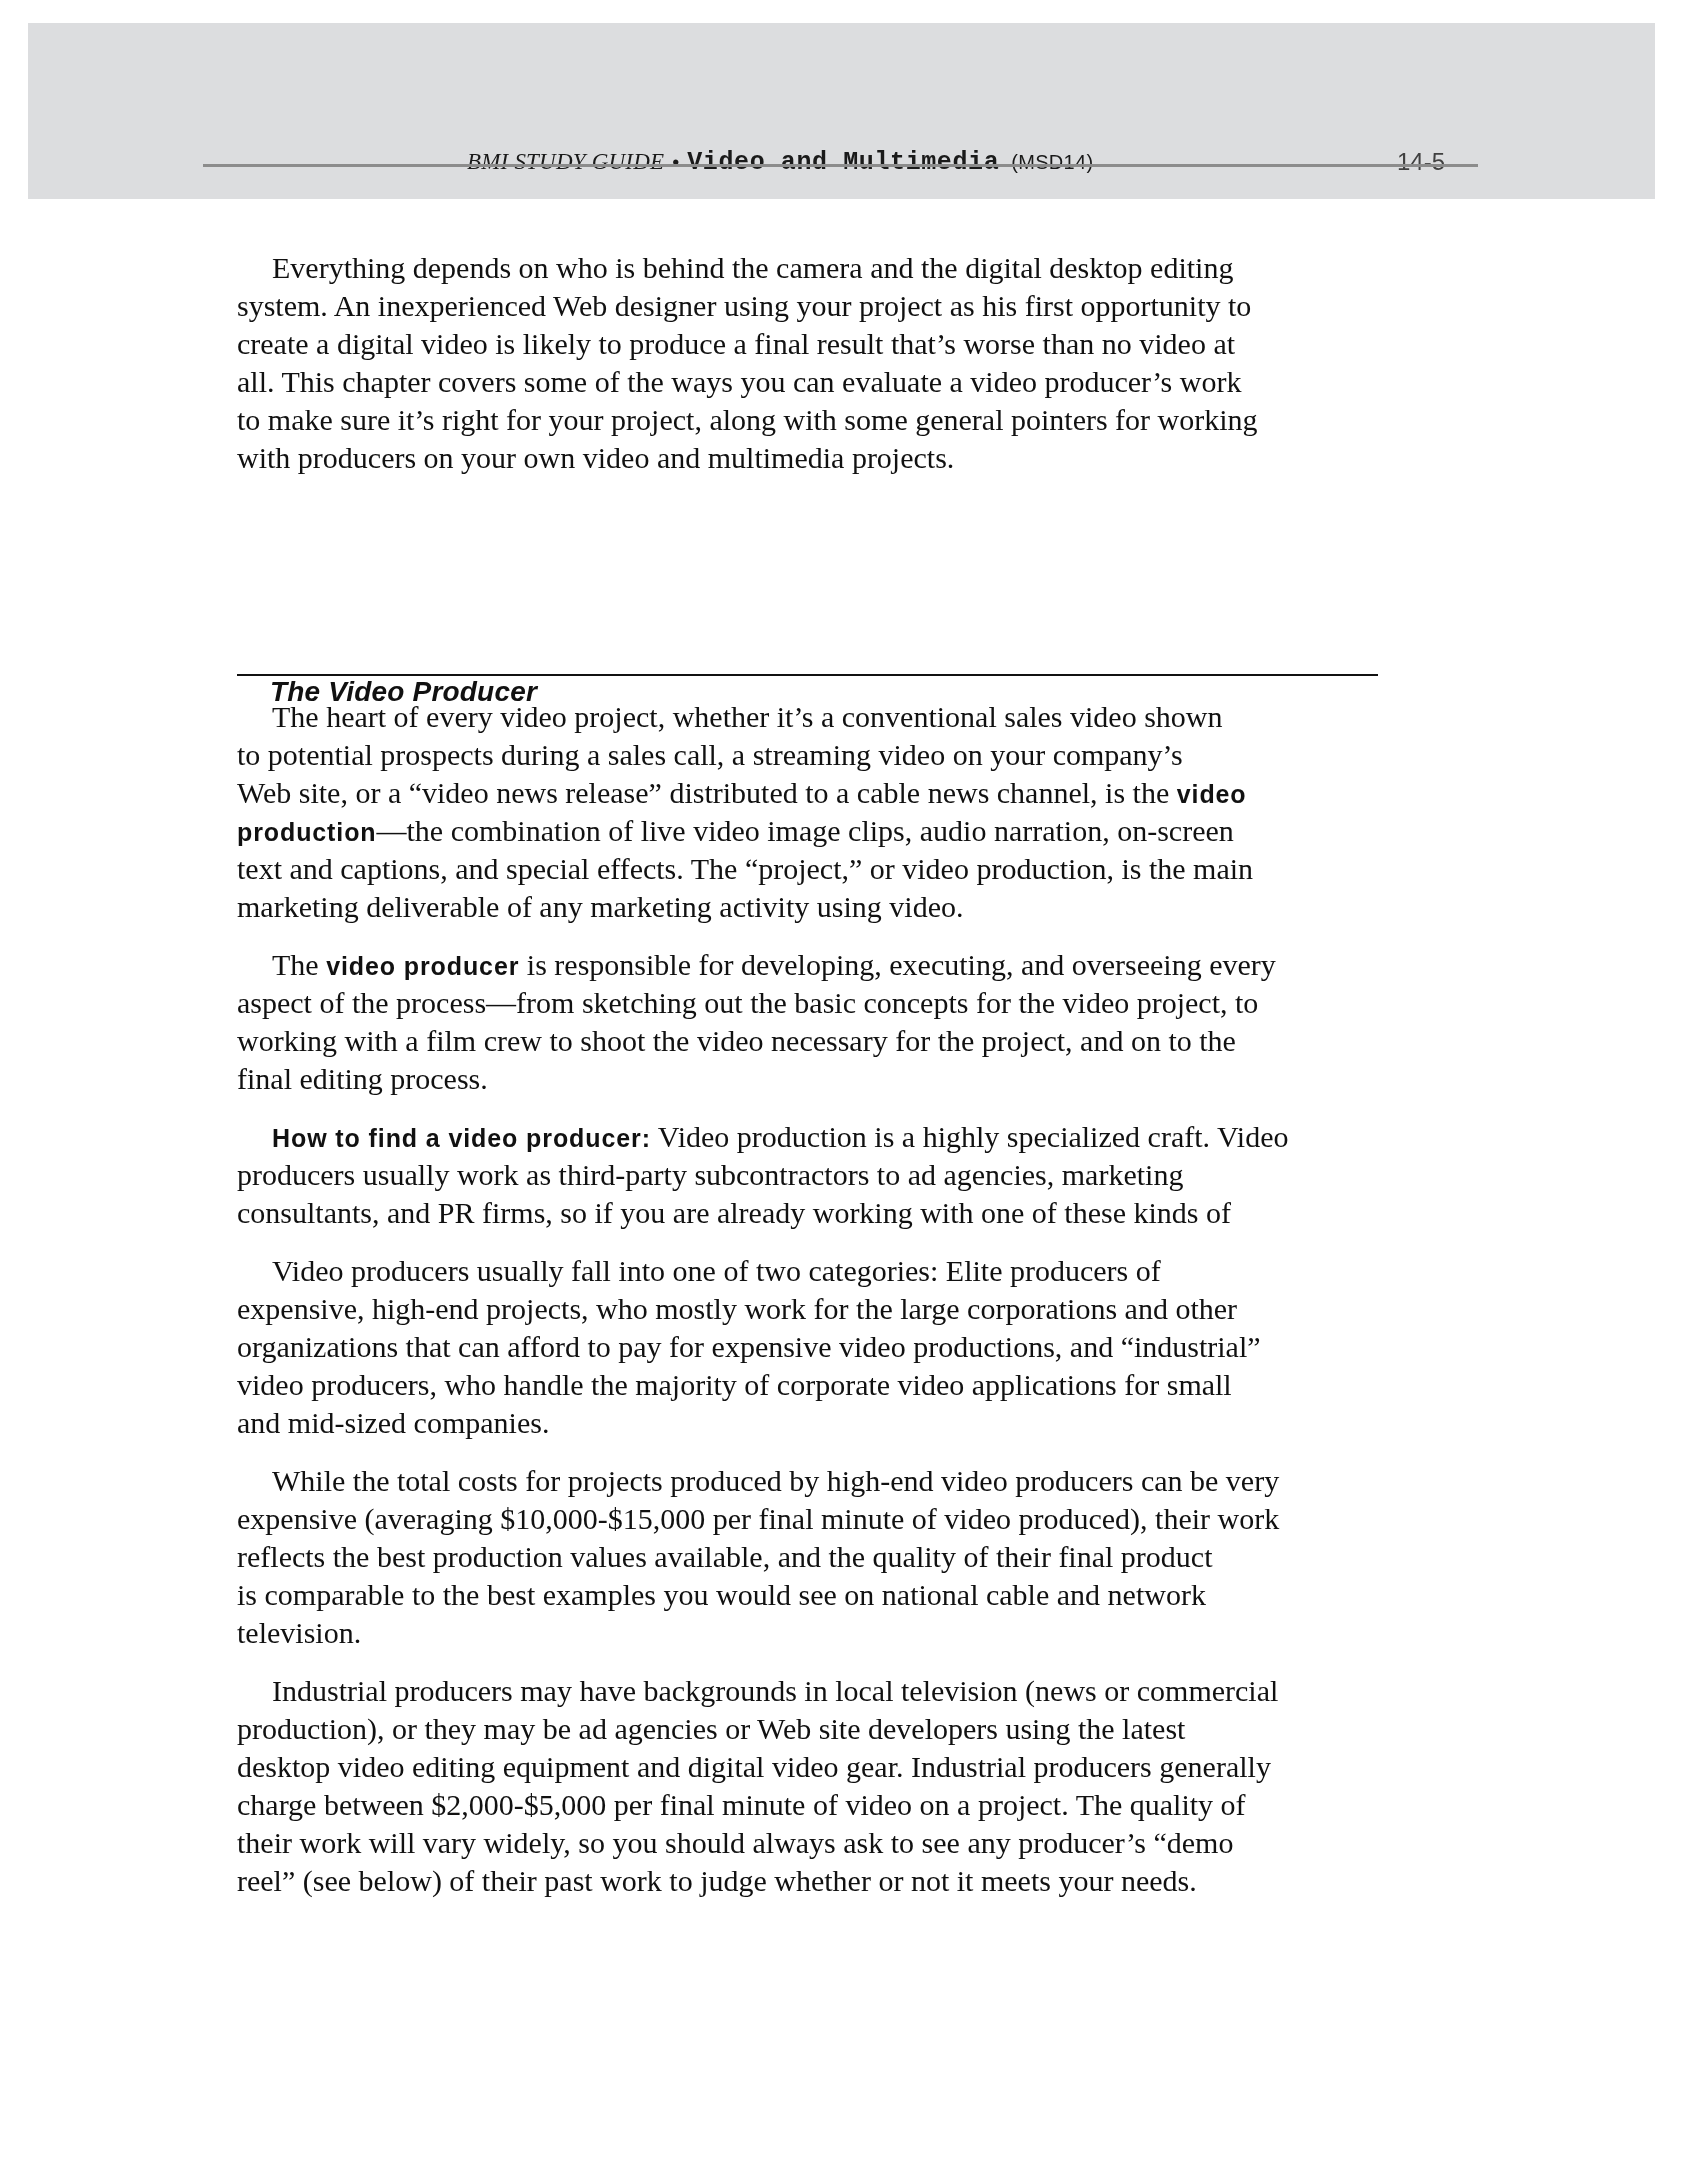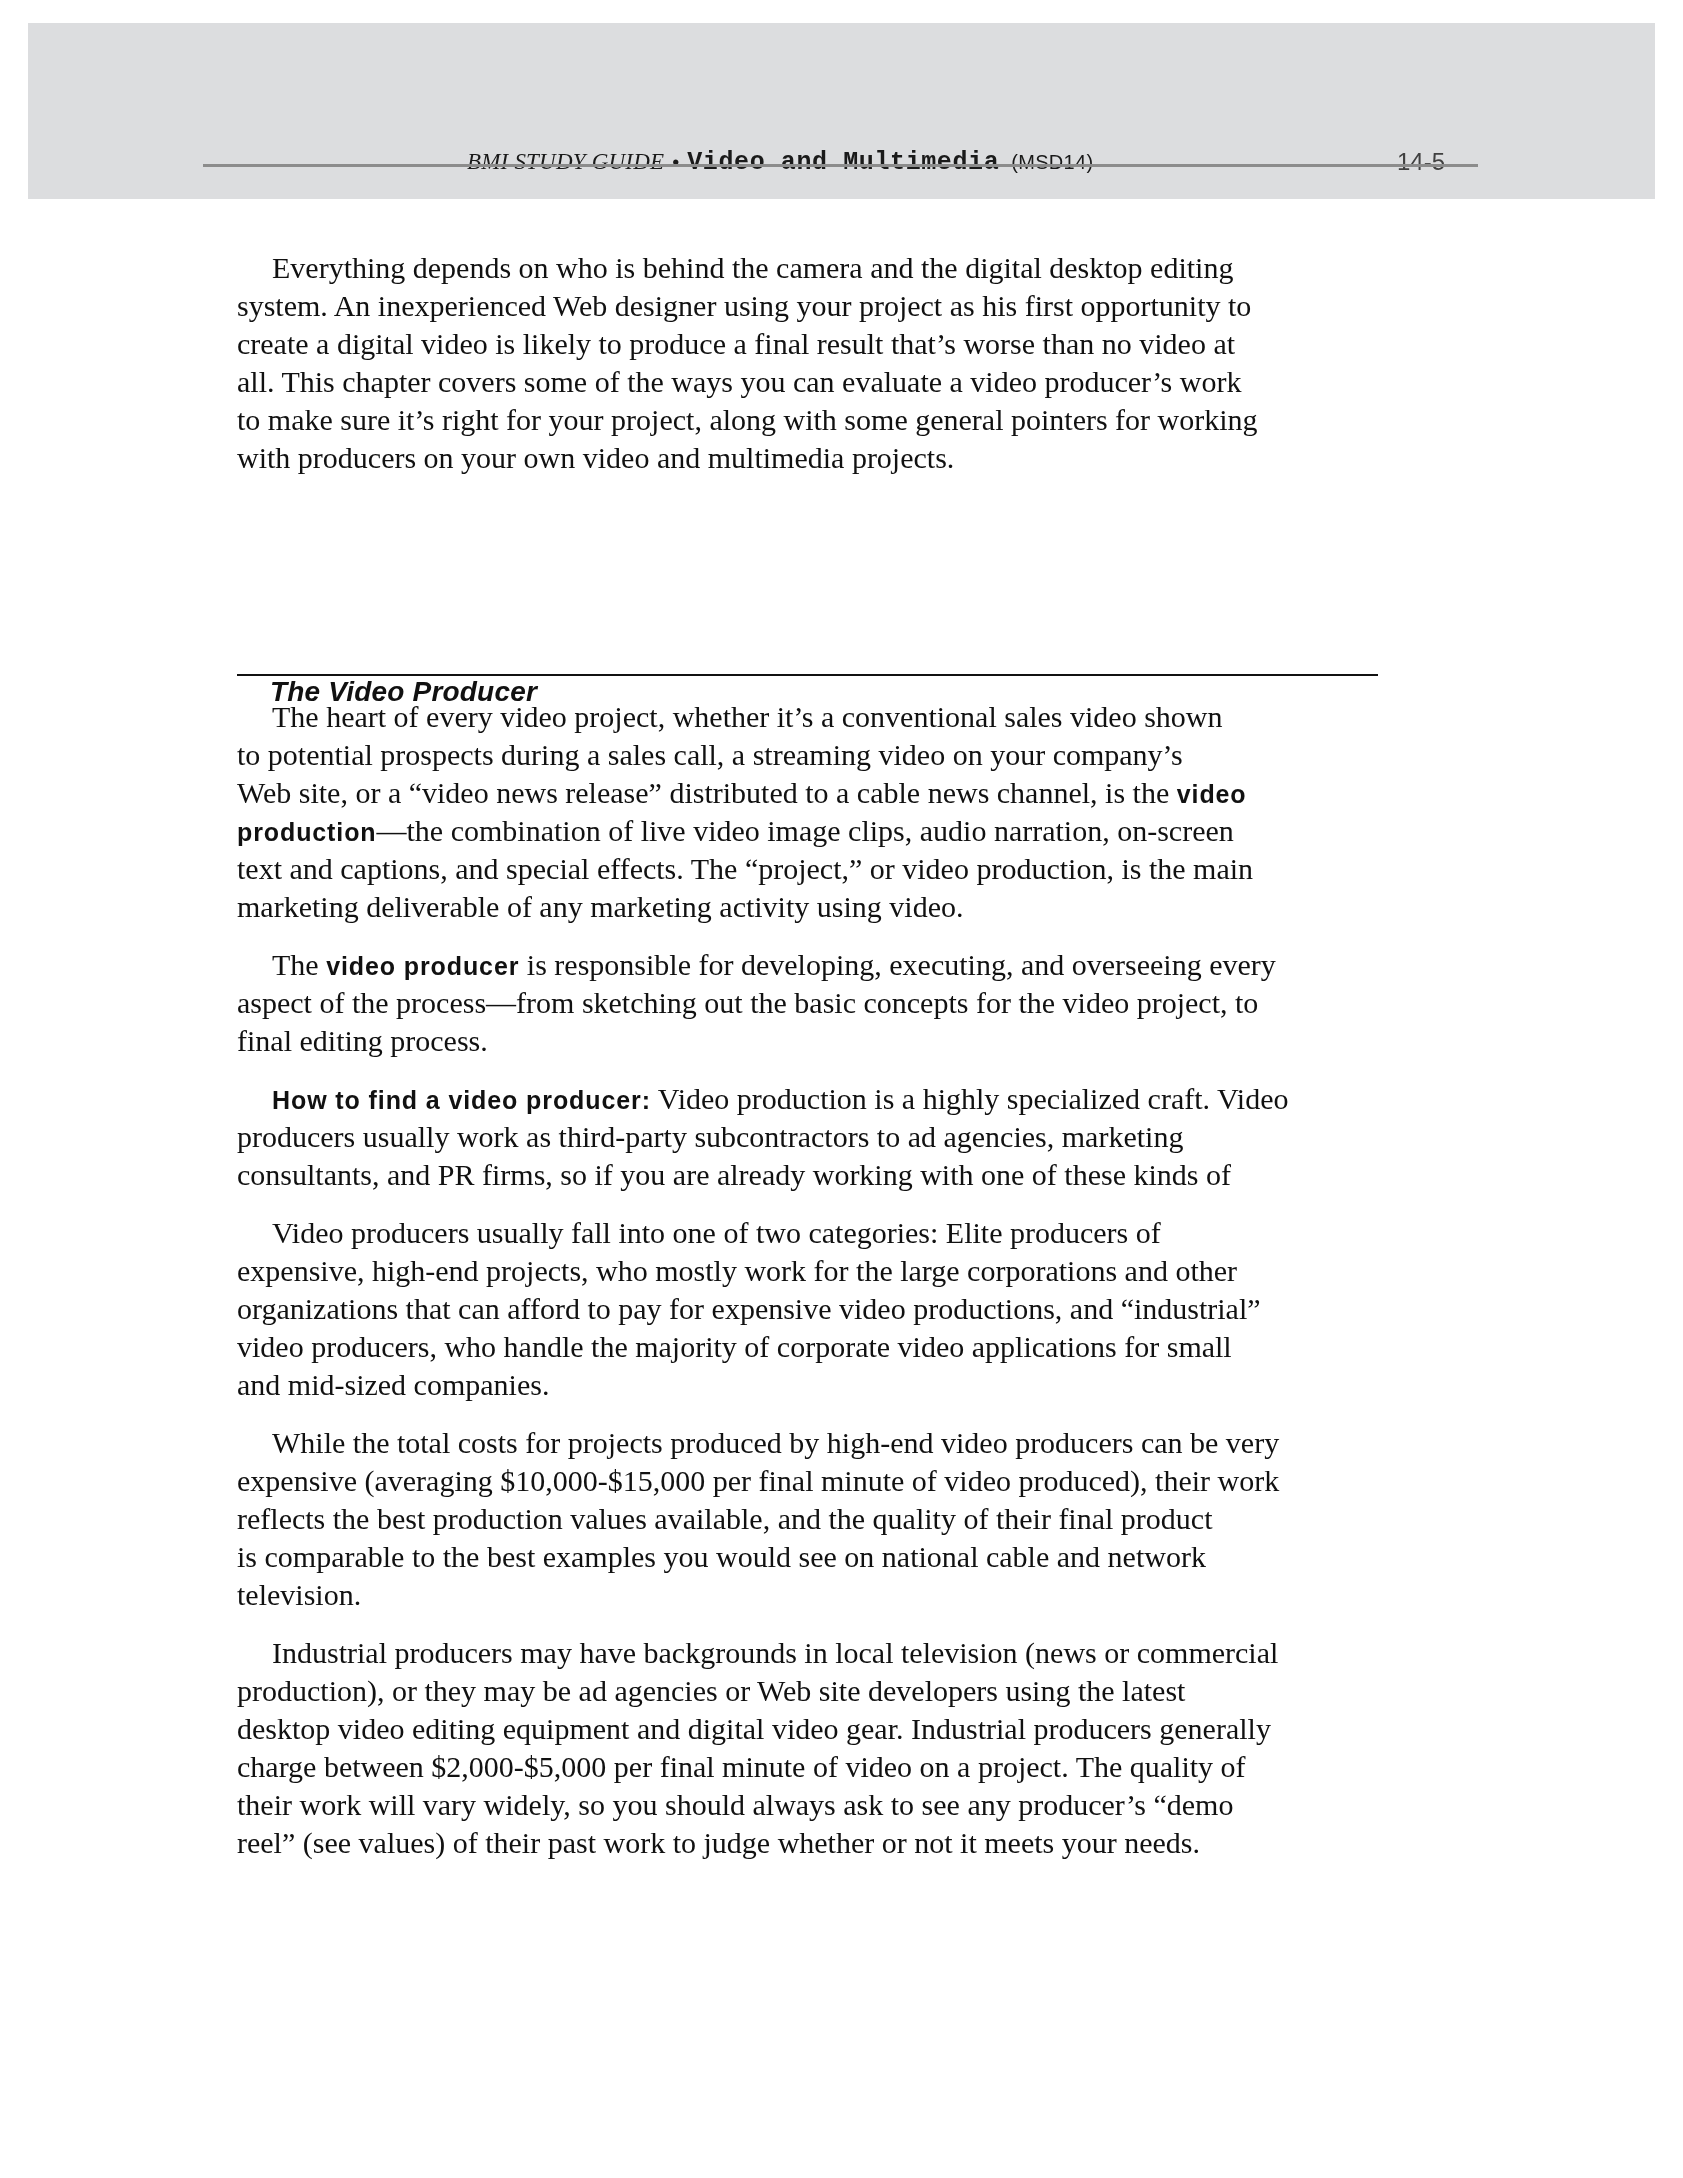--- a/index.html
+++ b/index.html
@@ -79,20 +79,21 @@
       <div class="line"><span>The heart of every video project, whether it’s a conventional sales video shown</span></div>
       <div class="line"><span>to potential prospects during a sales call, a streaming video on your company’s</span></div>
       <div class="line"><span>Web site, or a “video news release” distributed to a cable news channel, is the </span><span class="b">video</span></div>
       <div class="line"><span class="b">production</span><span>—the combination of live video image clips, audio narration, on-screen</span></div>
       <div class="line"><span>text and captions, and special effects. The “project,” or video production, is the main</span></div>
       <div class="line"><span>marketing deliverable of any marketing activity using video.</span></div>
     </div>
     <div class="para indent">
       <div class="line"><span>The </span><span class="b">video producer</span><span> is responsible for developing, executing, and overseeing every</span></div>
       <div class="line"><span>aspect of the process—from sketching out the basic concepts for the video project, to</span></div>
+      <div class="line"><span>working with a film crew to shoot the video necessary for the project, and on to the</span></div>
       <div class="line"><span>final editing process.</span></div>
     </div>
     <div class="para indent">
       <div class="line"><span class="b">How to find a video producer:</span><span> Video production is a highly specialized craft. Video</span></div>
       <div class="line"><span>producers usually work as third-party subcontractors to ad agencies, marketing</span></div>
       <div class="line"><span>consultants, and PR firms, so if you are already working with one of these kinds of</span></div>
     </div>
     <div class="para indent">
       <div class="line"><span>Video producers usually fall into one of two categories: Elite producers of</span></div>
       <div class="line"><span>expensive, high-end projects, who mostly work for the large corporations and other</span></div>
@@ -106,16 +107,16 @@
       <div class="line"><span>reflects the best production values available, and the quality of their final product</span></div>
       <div class="line"><span>is comparable to the best examples you would see on national cable and network</span></div>
       <div class="line"><span>television.</span></div>
     </div>
     <div class="para indent">
       <div class="line"><span>Industrial producers may have backgrounds in local television (news or commercial</span></div>
       <div class="line"><span>production), or they may be ad agencies or Web site developers using the latest</span></div>
       <div class="line"><span>desktop video editing equipment and digital video gear. Industrial producers generally</span></div>
       <div class="line"><span>charge between $2,000-$5,000 per final minute of video on a project. The quality of</span></div>
       <div class="line"><span>their work will vary widely, so you should always ask to see any producer’s “demo</span></div>
-      <div class="line"><span>reel” (see values) of their past work to judge whether or not it meets your needs.</span></div>
+      <div class="line"><span>reel” (see below) of their past work to judge whether or not it meets your needs.</span></div>
     </div>
   </div>
 
 
 </body></html>

